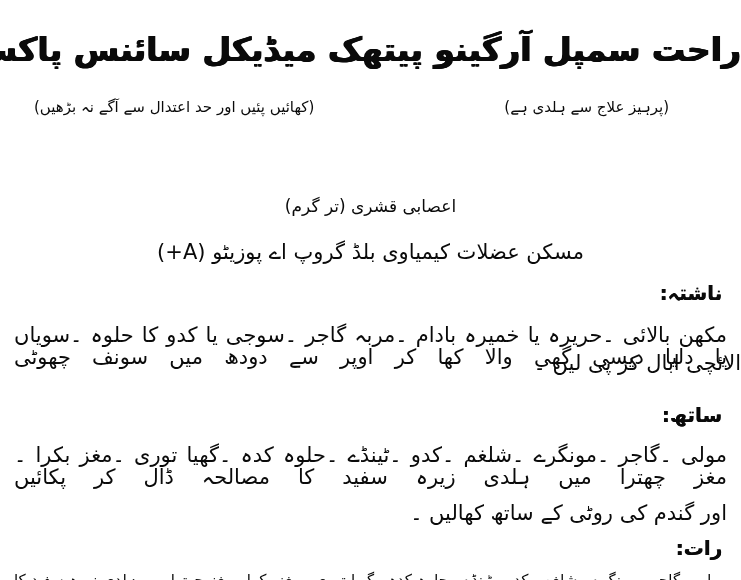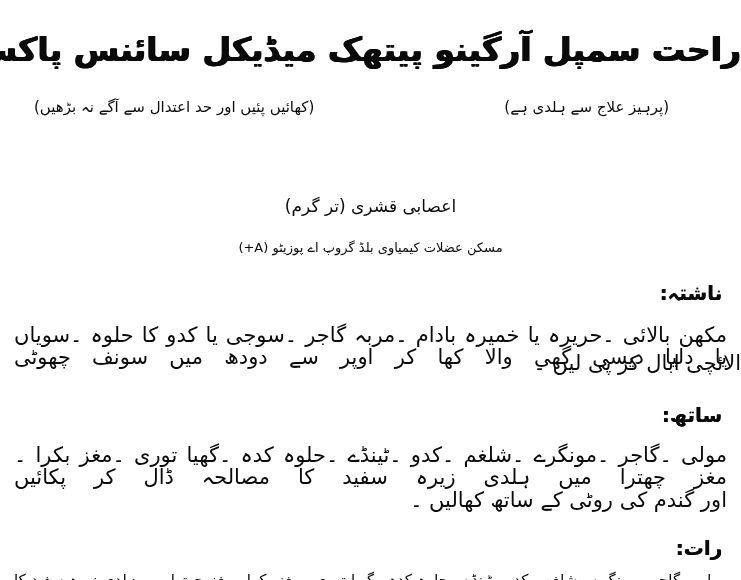--- a/index.html
+++ b/index.html
@@ -47,21 +47,21 @@
   }
   .temperament {
     top: 196px;
     text-align: center;
     font-size: 17px;
     white-space: nowrap;
   }
   .blood-group {
     top: 240px;
     text-align: center;
-    font-size: 13px;
+    font-size: 21px;
     white-space: nowrap;
   }
   .meal-heading {
     text-align: right;
     padding-right: 19px;
     font-size: 20px;
     font-weight: bold;
     text-shadow: 0.4px 0 0 currentColor;
     white-space: nowrap;
     padding-left: 36px;
@@ -78,21 +78,21 @@
   .line-full {
     text-align: justify;
     text-align-last: justify;
   }
   .line-end {
     text-align: right;
   }
   .bf-line1 { top: 324px; }
   .bf-line2 { top: 352px; padding-right: 0; }
   .lu-line1 { top: 444px; }
-  .lu-line2 { top: 489px; }
+  .lu-line2 { top: 502px; }
 
   .cutoff-line {
     top: 571px;
     height: 9px;
     overflow: hidden;
     font-size: 15px;
     line-height: 19px;
     padding: 0 14px;
     text-align: justify;
     text-align-last: justify;

